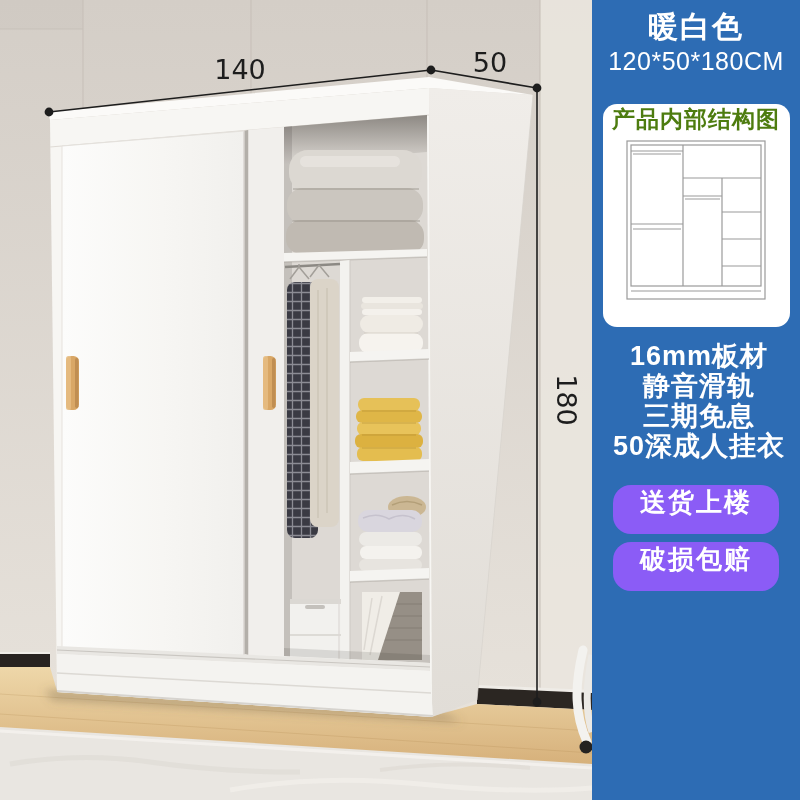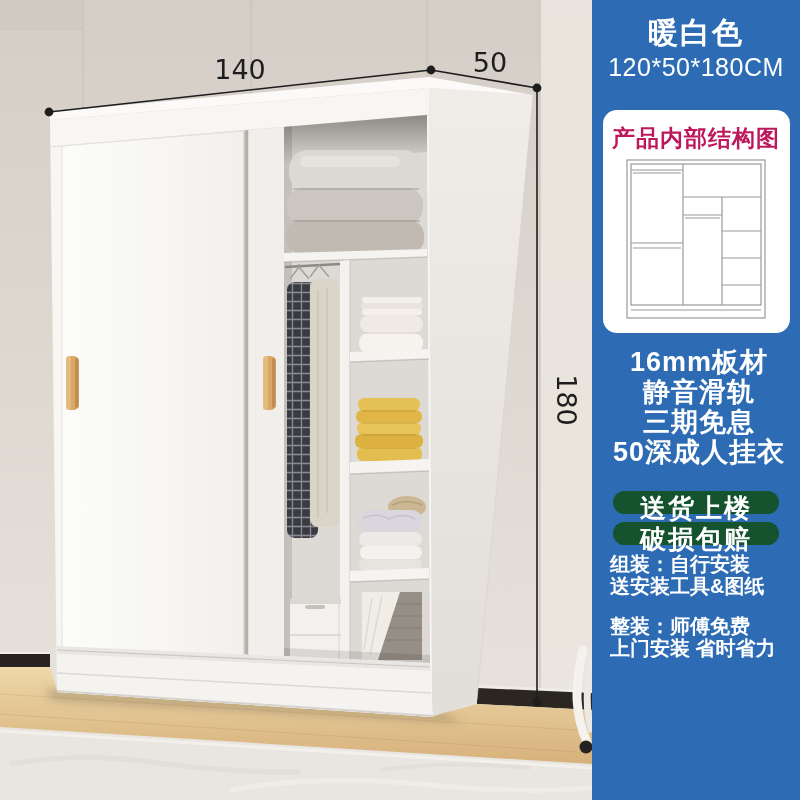--- a/index.html
+++ b/index.html
@@ -1,28 +1,28 @@
 <!DOCTYPE html>
 <html><head>
 <meta charset="utf-8">
 <style>
   html,body{margin:0;padding:0;background:#fff;}
   .root{position:relative;width:800px;height:800px;overflow:hidden;
         font-family:"Liberation Sans","DejaVu Sans",sans-serif;}
   .scene{position:absolute;left:0;top:0;width:592px;height:800px;display:block;}
   .sidebar{position:absolute;left:592px;top:0;width:208px;height:800px;
            background:#2d6cb4;color:#fff;text-align:center;}
-  .color-name{padding-top:16px;font-size:30px;font-weight:bold;line-height:34px;letter-spacing:2px;}
+  .color-name{padding-top:10px;font-size:30px;font-weight:bold;line-height:34px;letter-spacing:2px;}
   .size-label{margin-top:3px;font-size:25px;line-height:28px;letter-spacing:0.5px;}
   .card{margin:29px auto 0;width:187px;height:223px;background:#ffffff;border-radius:14px;overflow:hidden;}
-  .card-title{margin-top:13px;font-size:23px;font-weight:bold;color:#be185d;letter-spacing:1px;}
+  .card-title{margin-top:0;font-size:23px;font-weight:bold;color:#4d7c0f;letter-spacing:1px;}
   .diagram{display:block;margin:5px auto 0;}
   .features{margin-top:14px;font-size:27px;font-weight:bold;line-height:30px;letter-spacing:1px;padding-left:6px;}
   .pills{margin-top:24px;}
-  .pill{width:166px;height:23px;margin:0 auto 8px;background:#14532d;border-radius:18px;
+  .pill{width:166px;height:49px;margin:0 auto 8px;background:#8b5cf6;border-radius:18px;
         color:#fff;font-size:26px;font-weight:bold;line-height:35px;letter-spacing:2px;}
   .notes{margin-top:8px;padding-left:18px;text-align:left;font-size:20px;font-weight:bold;line-height:22px;}
   .note-group{margin-bottom:18px;}
 </style>
 </head>
 <body>
 
 <div class="root">
 
   <svg class="scene" viewBox="0 0 592 800">
@@ -285,24 +285,14 @@
       <div>静音滑轨</div>
       <div>三期免息</div>
       <div>50深成人挂衣</div>
     </div>
 
     <div class="pills">
       <div class="pill">送货上楼</div>
       <div class="pill">破损包赔</div>
     </div>
 
-    <div class="notes">
-      <div class="note-group">
-        <div>组装：自行安装</div>
-        <div>送安装工具&amp;图纸</div>
-      </div>
-      <div class="note-group">
-        <div>整装：师傅免费</div>
-        <div>上门安装 省时省力</div>
-      </div>
-    </div>
   </aside>
 </div>
 
 </body></html>

